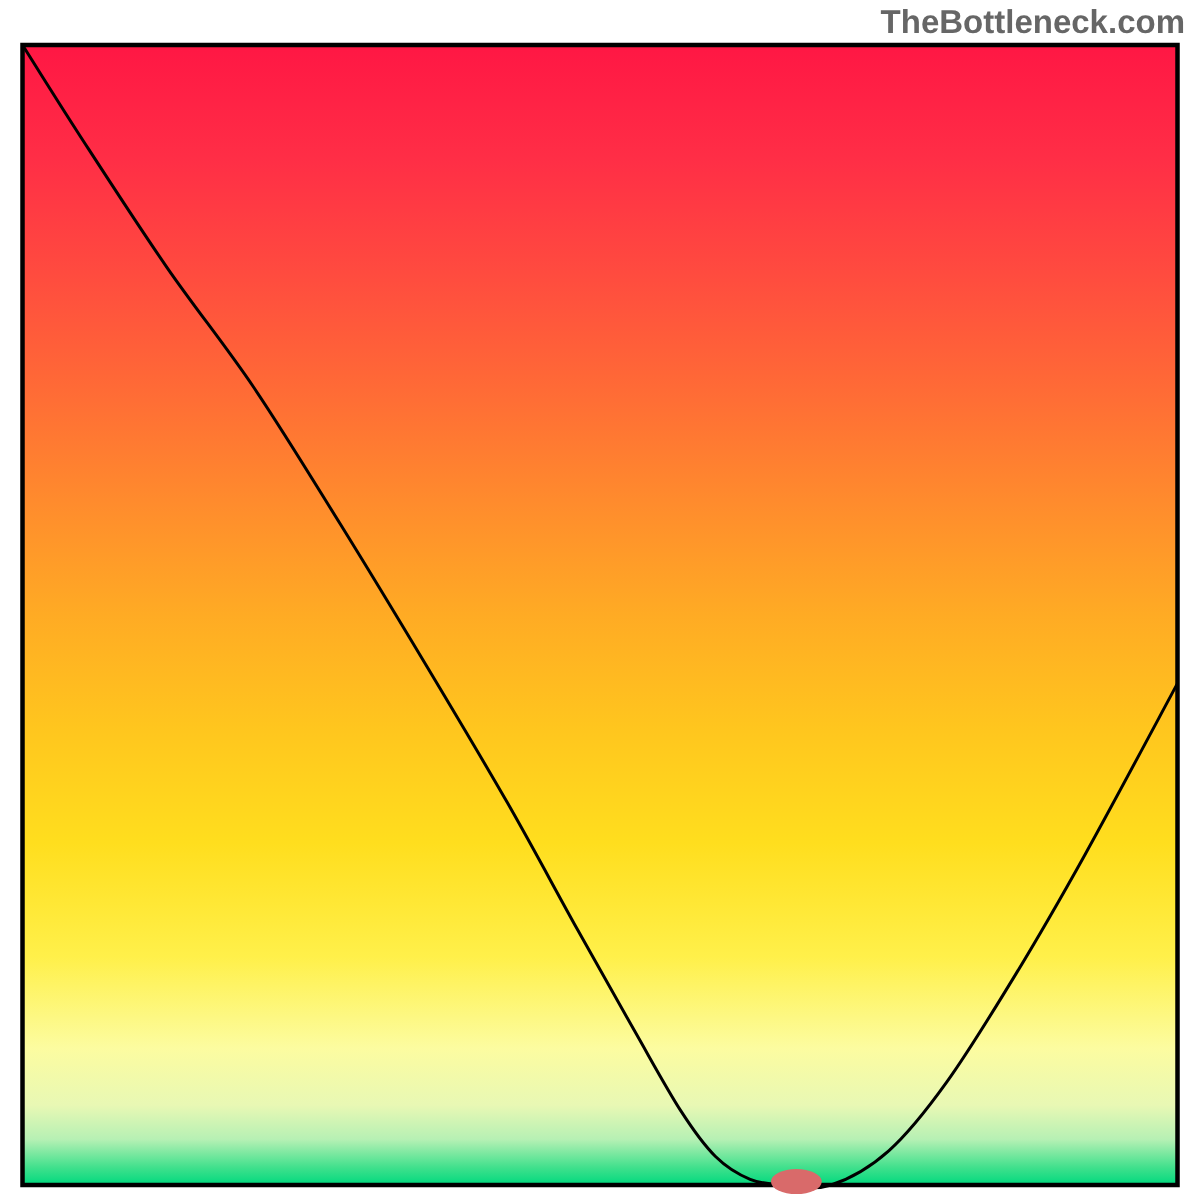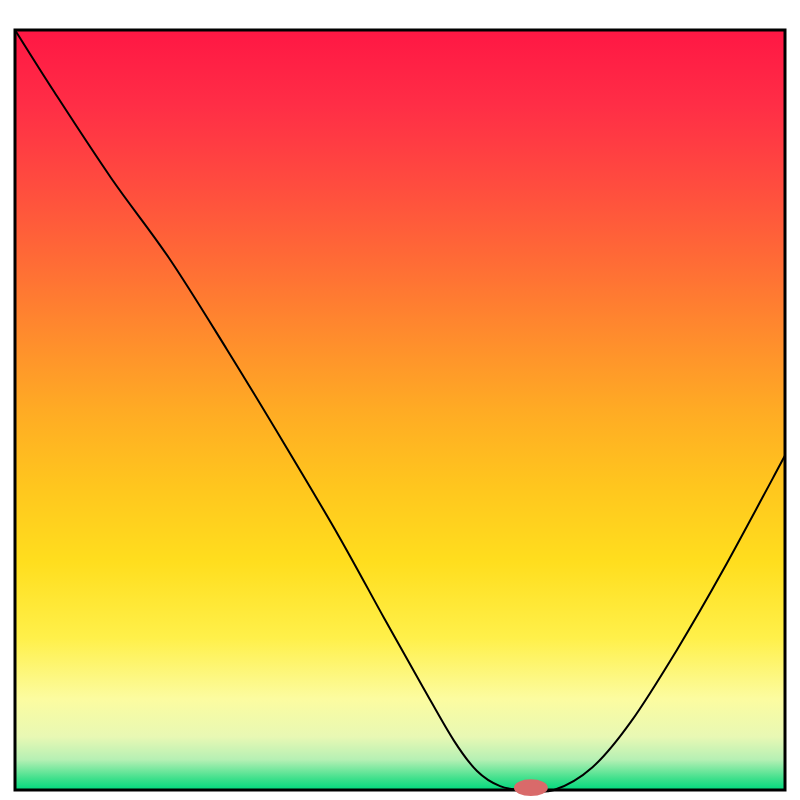--- a/index.html
+++ b/index.html
@@ -27,20 +27,21 @@
   svg.chart {
     position: absolute;
     top: 0;
     left: 0;
   }
 </style>
 </head>
 <body>
 
 <div class="container">
+  <div class="watermark">TheBottleneck.com</div>
 
   <svg class="chart" width="800" height="800" viewBox="0 0 800 800">
     <defs>
       <linearGradient id="bg-grad" x1="0" y1="0" x2="0" y2="1">
           <stop offset="0%" stop-color="#ff1744"></stop>
           <stop offset="10%" stop-color="#ff2e46"></stop>
           <stop offset="20%" stop-color="#ff4b3f"></stop>
           <stop offset="30%" stop-color="#ff6a36"></stop>
           <stop offset="40%" stop-color="#ff8b2d"></stop>
           <stop offset="50%" stop-color="#ffab24"></stop>

